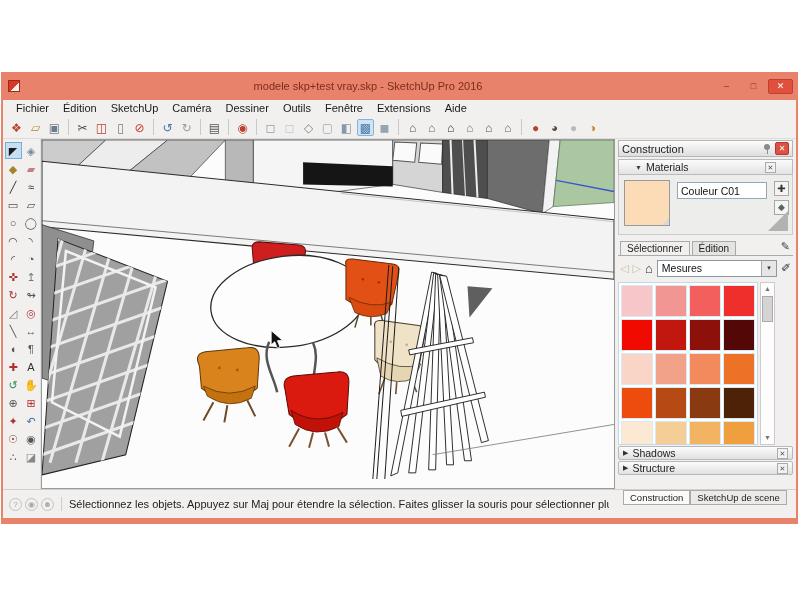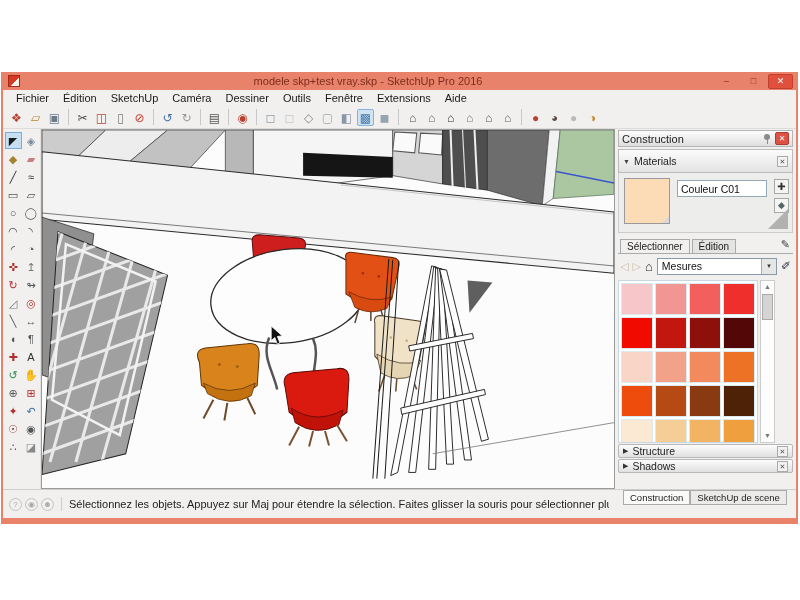--- a/index.html
+++ b/index.html
@@ -3,21 +3,21 @@
 <meta charset="utf-8">
 <style>
   * { box-sizing: border-box; margin: 0; padding: 0; }
   html,body { width:800px; height:600px; background:#ffffff; overflow:hidden;
               font-family:"Liberation Sans","DejaVu Sans",sans-serif; }
   .window { position:absolute; left:1px; top:72px; width:797px; height:452px;
             border-left:2px solid #e8826b; border-right:2px solid #e8826b;
             border-bottom:6px solid #e8826b; background:#f1f0ef;
             display:flex; flex-direction:column; }
   
-  .titlebar { height:18px; background:#e8826b; display:flex; align-items:center; padding:0 3px 0 5px; flex:none;justify-content:space-between; }
+  .titlebar { height:28px; background:#e8826b; display:flex; align-items:center; padding:0 3px 0 5px; flex:none;justify-content:space-between; }
   .app-icon { width:12px; height:12px; background:linear-gradient(135deg,#d63a25 55%,#f4f0ea 55%); border:1px solid #a32817; margin-right:4px; }
   .win-title { flex:1; text-align:center; font-size:11px; color:#7c2d1c; white-space:nowrap; overflow:hidden; }
   .wc { width:25px; height:15px; font-size:9px; line-height:13px; text-align:center; color:#7c2d1c;
         background:transparent; border:none; margin-left:2px; }
   .wc.close { background:#e0503c; color:#fff; border:1px solid #c04030; border-radius:2px; }
   
   .menubar { height:16px; display:flex; align-items:center; padding-left:6px; background:#f1f0ef; flex:none; }
   .menu-item { font-size:11px; color:#1a1a1a; padding:0 7px; }
   
   .toolbar { height:23px; display:flex; align-items:center; padding-left:4px; background:#f1f0ef;
@@ -44,22 +44,22 @@
   .tray { width:181px; flex:none; display:flex; flex-direction:column; background:#f1f0ef; padding:1px 3px 0 3px; }
   .tray-header { height:17px; flex:none; display:flex; align-items:center; background:linear-gradient(#fdfdfd,#dedede);
                  border:1px solid #b5b5b5; font-size:11px; padding:0 3px; color:#222; }
   .tray-title { flex:1; }
   .pin-icon { position:relative; width:10px; height:12px; margin-right:3px; }
   .pin-icon::before { content:""; position:absolute; left:2px; top:1px; width:6px; height:6px;
                       border-radius:50%; background:#8a8a8a; }
   .pin-icon::after { content:""; position:absolute; left:4.5px; top:6px; width:1px; height:5px; background:#8a8a8a; }
   .tray-close { width:14px; height:13px; background:#dd5245; color:#fff; font-size:8px; line-height:11px;
                 text-align:center; border:1px solid #b03a30; border-radius:2px; }
-  .mat-header { height:24px; flex:none; display:flex; align-items:center; font-size:10.5px; color:#222;
-                background:linear-gradient(#fbfbfb,#e3e3e3); border:1px solid #bbb; margin-top:2px; padding:0 4px; }
+  .mat-header { height:16px; flex:none; display:flex; align-items:center; font-size:10.5px; color:#222;
+                background:linear-gradient(#fbfbfb,#e3e3e3); border:1px solid #bbb; margin-top:2px; padding:0 16px; }
   .mat-header .tri { font-size:7px; margin-right:4px; color:#444; }
   .mini-x { margin-left:auto; width:11px; height:11px; font-size:7px; line-height:9px; text-align:center;
             border:1px solid #aaa; background:#f2f2f2; color:#555; }
   .mat-body { height:60px; flex:none; background:#ededeb; border:1px solid #ccc; border-top:none; position:relative; }
   .preview { position:absolute; left:5px; top:5px; width:46px; height:46px; border:1px solid #999; }
   .preview::after { content:""; position:absolute; right:0; bottom:0; width:0; height:0;
                     border-bottom:7px solid #d8d8d8; border-left:7px solid transparent; }
   .mat-name { position:absolute; left:58px; top:7px; width:90px; height:17px; font-size:10.5px;
               border:1px solid #93a8b8; padding:0 3px; background:#fff; color:#111;
               font-family:"Liberation Sans","DejaVu Sans",sans-serif; }
@@ -406,26 +406,26 @@
         <div class="vscroll">
           <div class="sb-btn">▲</div>
           <div class="sb-thumb"></div>
           <div class="sb-btn bottom">▼</div>
         </div>
       </div>
 
       <div id="sections">
           <div class="section-bar">
             <span class="arrow">▶</span>
-            <span>Structure</span>
+            <span>Shadows</span>
             <span class="mini-x">✕</span>
           </div>
           <div class="section-bar">
             <span class="arrow">▶</span>
-            <span>Shadows</span>
+            <span>Structure</span>
             <span class="mini-x">✕</span>
           </div>
         </div>
       <div class="tray-fill"></div>
     </div>
   </div>
 
   <div class="bottombar">
     <div class="statusleft">
       <span id="statusicons" style="display:flex;gap:3px;">

